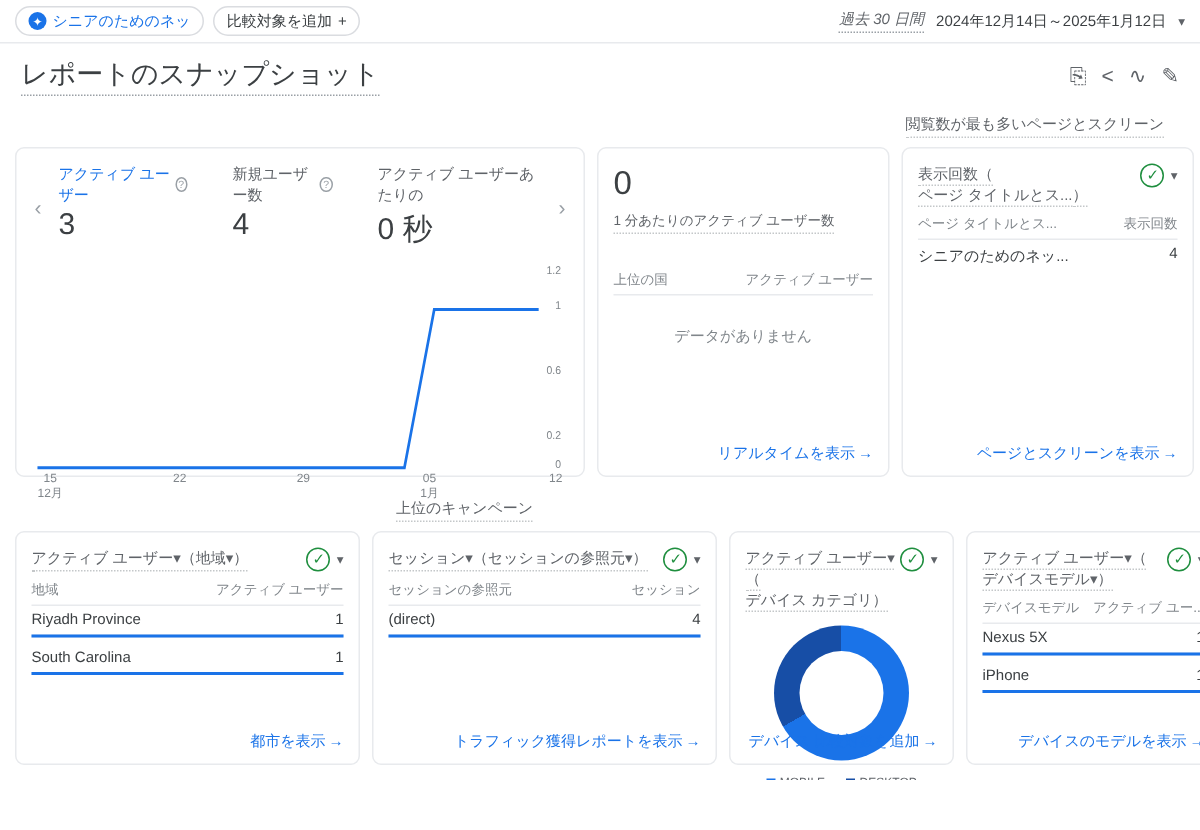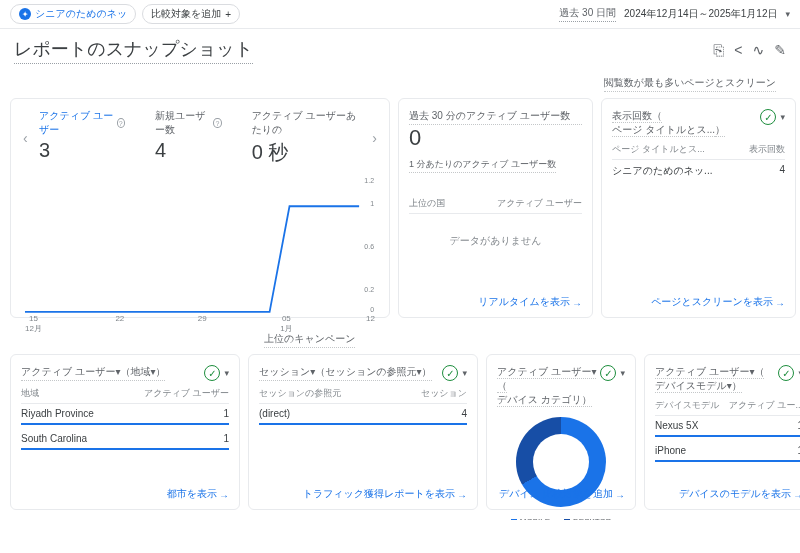--- a/index.html
+++ b/index.html
@@ -3,21 +3,21 @@
 <meta charset="utf-8">
 <style>
 * { box-sizing: border-box; margin: 0; padding: 0; }
 body { font-family: "Helvetica Neue", Arial, sans-serif; font-size: 11px; color: #3c4043; background: #fff; }
 .top-bar { display: flex; justify-content: space-between; align-items: center; padding: 4px 10px; border-bottom: 1px solid #e8eaed; }
 .top-left { display: flex; gap: 6px; align-items: center; }
 .pill { border: 1px solid #dadce0; border-radius: 12px; padding: 2px 8px; font-size: 10px; color: #3c4043; display: inline-flex; align-items: center; gap: 4px; cursor: pointer; }
 .pill.blue { color: #1a73e8; }
 .blue-dot { width: 12px; height: 12px; border-radius: 50%; background: #1a73e8; color: #fff; font-size: 8px; display: inline-flex; align-items: center; justify-content: center; }
 .top-right { display: flex; align-items: center; gap: 8px; font-size: 10px; }
-.date-label { border-bottom: 1px dotted #9aa0a6; color: #5f6368; padding-bottom: 1px; }
+.date-label { border-bottom: 1px dotted #9aa0a6; color: #5f6368; padding-bottom: 1px; font-style: italic; }
 .date-range { color: #3c4043; }
 .title-row { display: flex; justify-content: space-between; align-items: center; padding: 8px 14px; }
 .page-title { font-size: 18px; font-weight: 400; color: #3c4043; border-bottom: 1px dotted #9aa0a6; padding-bottom: 2px; }
 .title-icons { display: flex; gap: 10px; color: #5f6368; }
 .title-icons span { cursor: pointer; font-size: 14px; }
 .section-heading { font-size: 10px; color: #5f6368; margin: 4px 0 6px 16px; border-bottom: 1px dotted #c4c7c9; display: inline-block; padding-bottom: 1px; }
 .grid { display: grid; grid-template-columns: 380px 195px 195px; gap: 8px; padding: 0 10px 10px 10px; }
 .row2 { grid-template-columns: 230px 230px 150px 170px; }
 .card { border: 1px solid #e8eaed; border-radius: 6px; padding: 10px; position: relative; background: #fff; }
 .card-tall { height: 220px; }
@@ -144,21 +144,20 @@
           <span>05</span>
           <span>1月</span>
         </span>
       <span class="x-tick">
           <span>12</span>
         </span>
     </div>
   </div>
 
   <div class="card card-tall">
-    <div class="card-title">過去 30 分のアクティブ ユーザー数</div>
     <div class="big-num">0</div>
     <span class="sub-label">1 分あたりのアクティブ ユーザー数</span>
     <div class="mini-table-head">
       <span>上位の国</span>
       <span>アクティブ ユーザー</span>
     </div>
     <div class="no-data">データがありません</div>
     <div class="footer-link">
         <span>リアルタイムを表示</span>
         <span>→</span>

